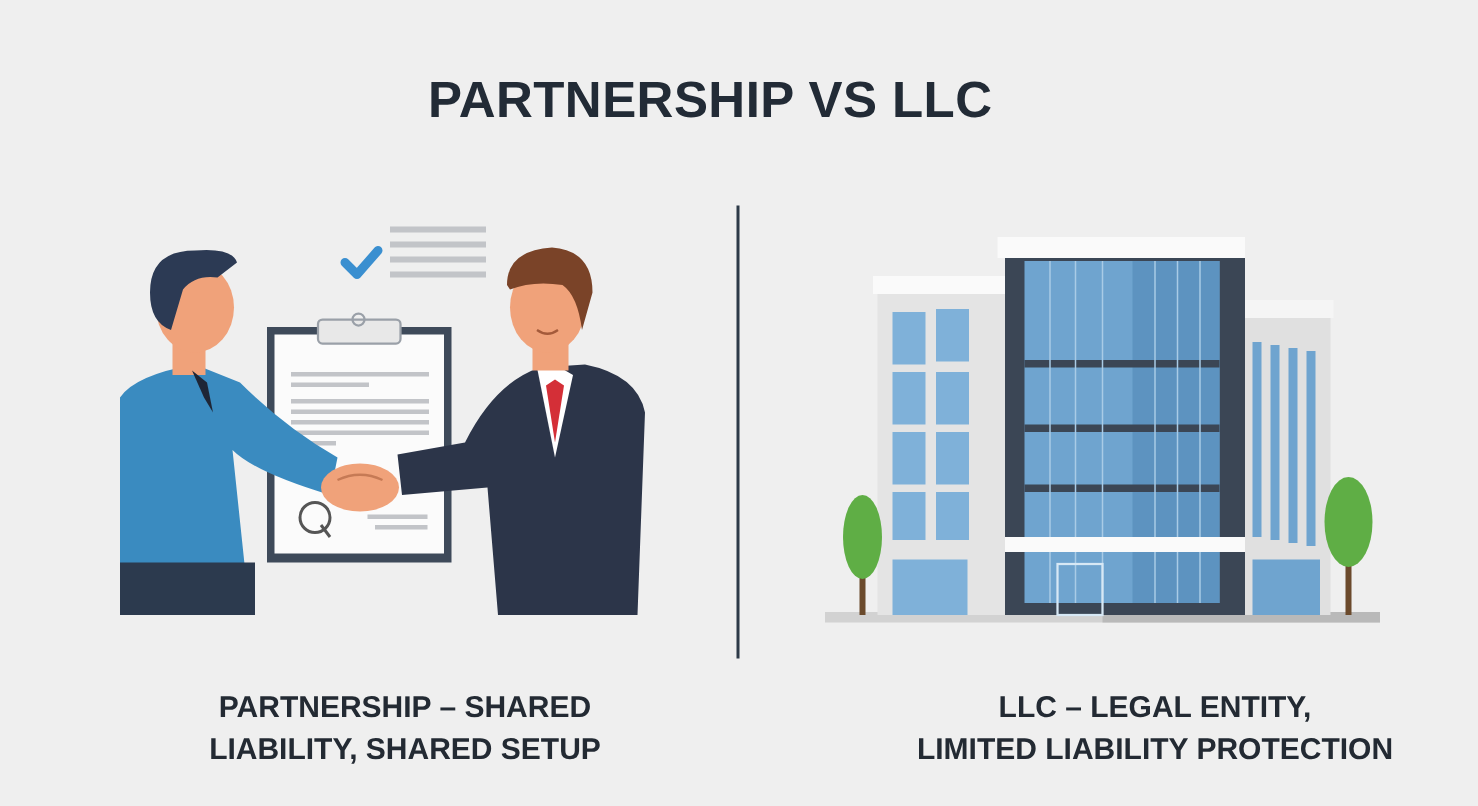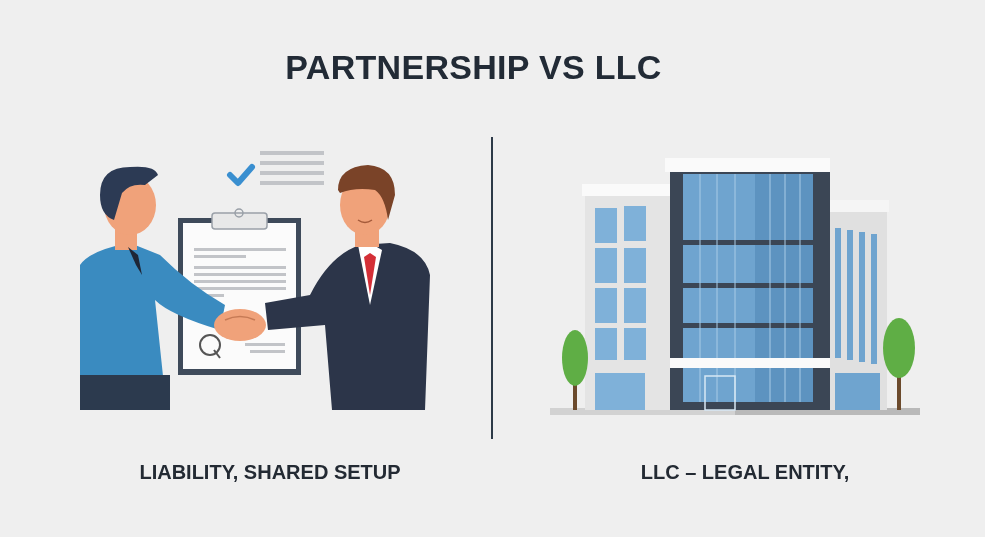--- a/index.html
+++ b/index.html
@@ -15,21 +15,21 @@
   }
   .divider {
     position:absolute; left:491px; top:137px; width:2px; height:302px;
     background:#2d3a48;
   }
   .caption {
     position:absolute; font-size:20px; font-weight:700; color:#232a33;
     line-height:28px; text-align:center;
   }
   .cap-left { left:120px; top:458px; width:300px; }
-  .cap-right { left:575px; top:458px; width:340px; }
+  .cap-right { left:600px; top:458px; width:340px; }
   .illu { position:absolute; }
 </style>
 </head>
 <body>
 
 <div class="title">PARTNERSHIP VS LLC</div>
 
 <svg class="illu" style="left:70px;top:145px" width="370" height="270" viewBox="0 0 370 270">
 
   <g>
@@ -138,18 +138,20 @@
     <rect x="28" y="215" width="4" height="47" fill="#6b4a2c"></rect>
     <ellipse cx="30" cy="210" rx="13" ry="28" fill="#5fae45"></ellipse>
   </g>
   <g>
     <rect x="352" y="210" width="4" height="52" fill="#6b4a2c"></rect>
     <ellipse cx="354" cy="200" rx="16" ry="30" fill="#5fae45"></ellipse>
   </g>
 </svg>
 
 <div class="caption cap-left">
+  <div>PARTNERSHIP – SHARED</div>
   <div>LIABILITY, SHARED SETUP</div>
 </div>
 
 <div class="caption cap-right">
   <div>LLC – LEGAL ENTITY,</div>
+  <div>LIMITED LIABILITY PROTECTION</div>
 </div>
 
 </body></html>

